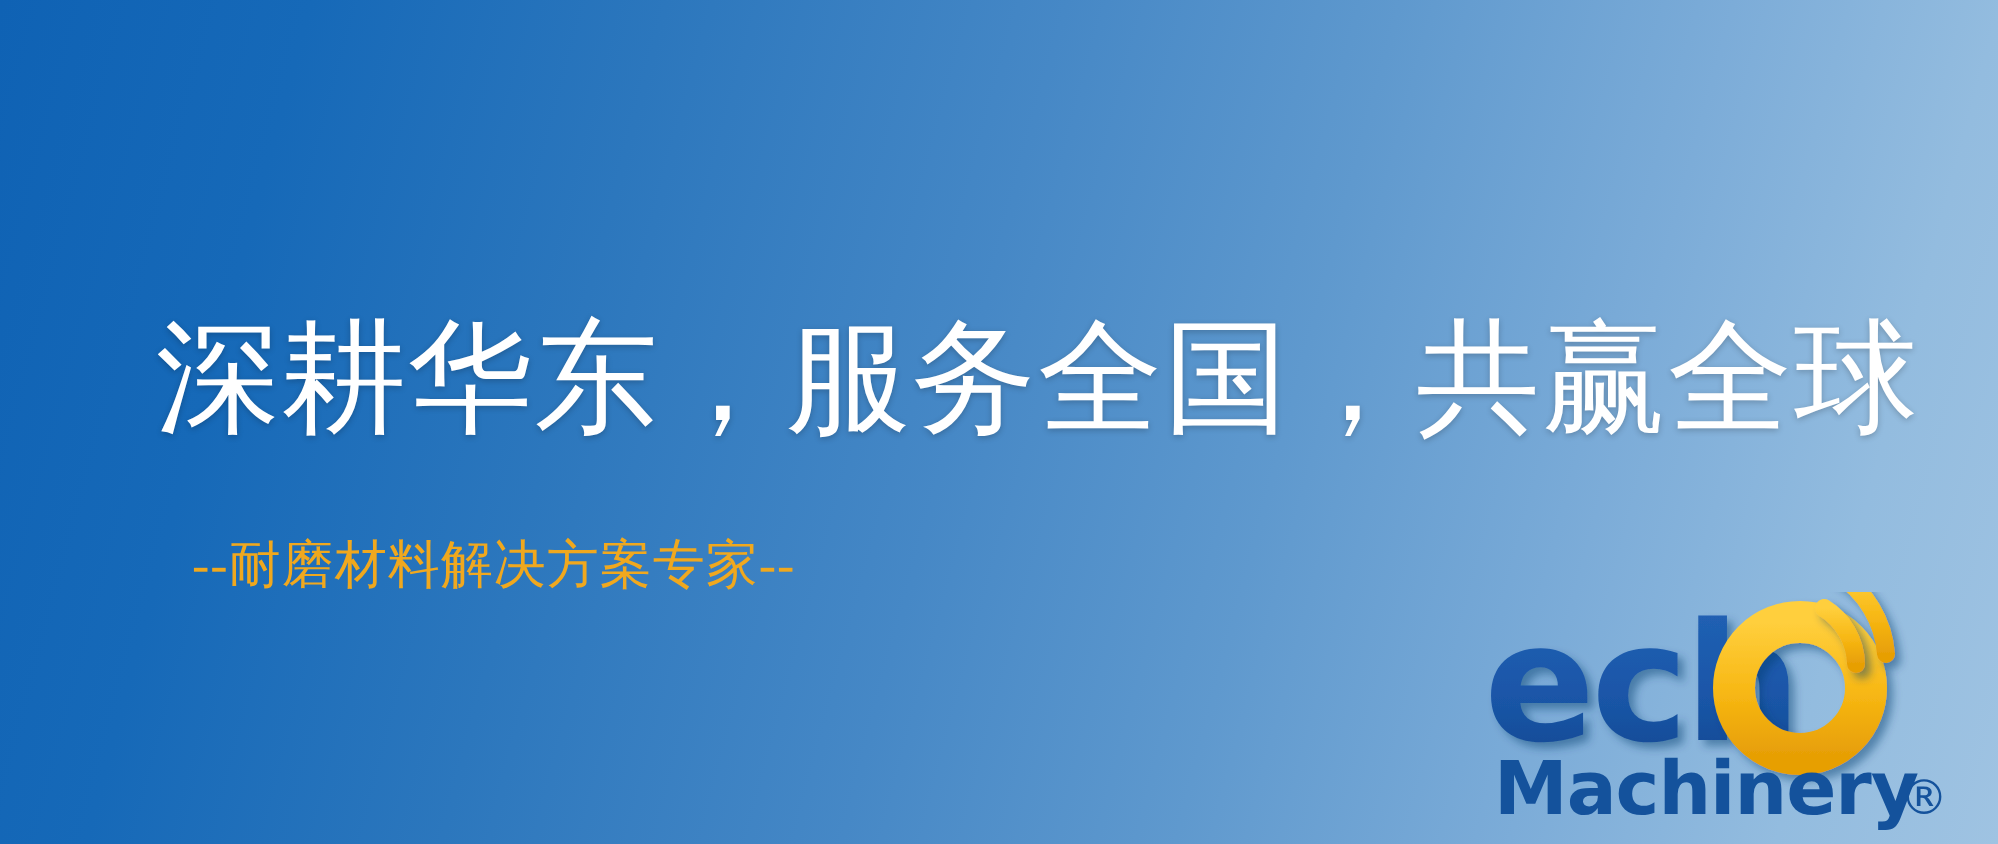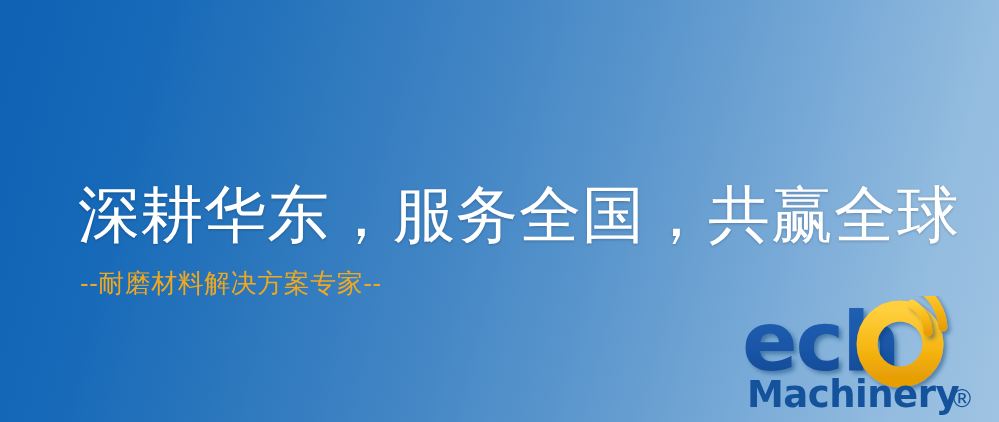--- a/index.html
+++ b/index.html
@@ -31,29 +31,28 @@
     position: absolute;
     left: 78px;
     top: 152px;
     font-family: "DejaVu Serif", "Liberation Serif", serif;
     font-size: 62px;
     line-height: 74px;
     color: #ffffff;
     white-space: nowrap;
     letter-spacing: 1px;
     text-shadow: 0 1px 3px rgba(0,0,0,0.22);
-    margin-top: 26px;
   }
 
   
   #subtitle {
     position: absolute;
-    left: 80px;
+    left: 96px;
     top: 266px;
-    font-family: Liberation Sans, sans-serif;
+    font-family: Liberation Serif, serif;
     font-size: 26px;
     line-height: 34px;
     color: #f0a81e;
     white-space: nowrap;
     letter-spacing: 0.5px;
   }
 
   
   #logo {
     position: absolute;

